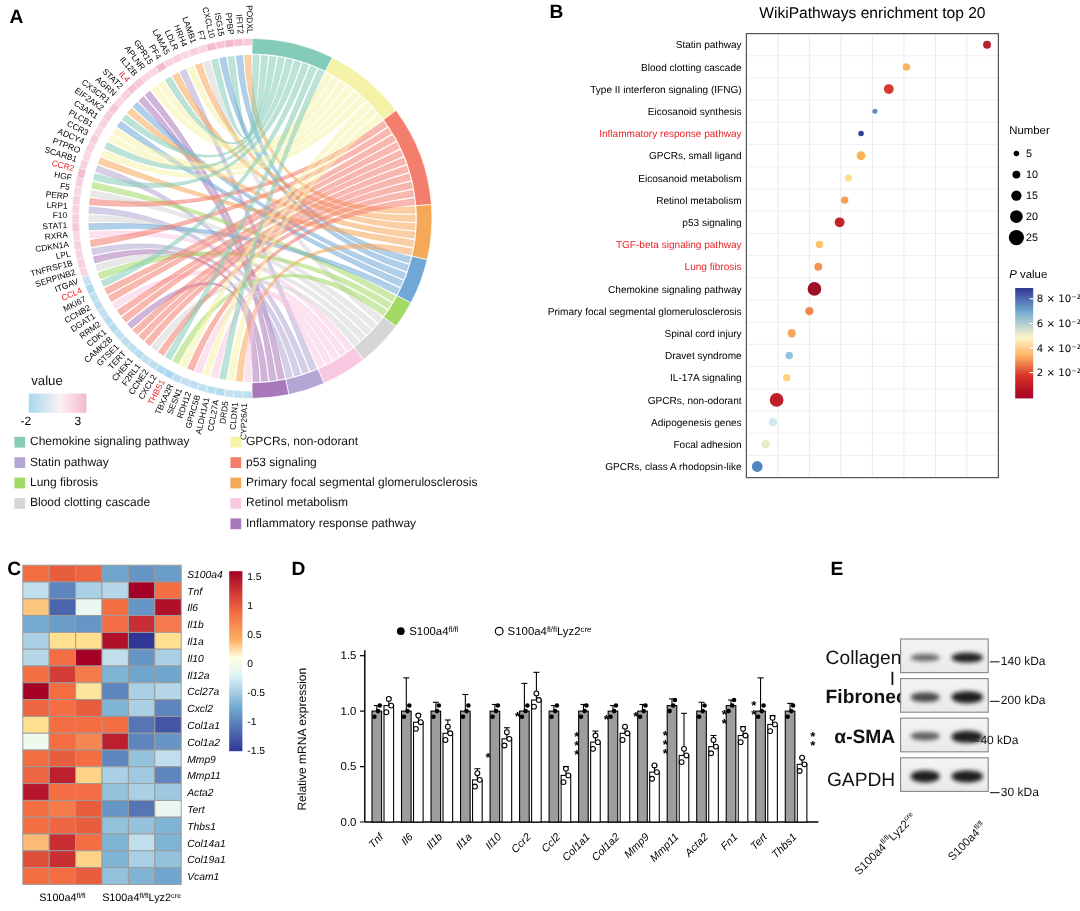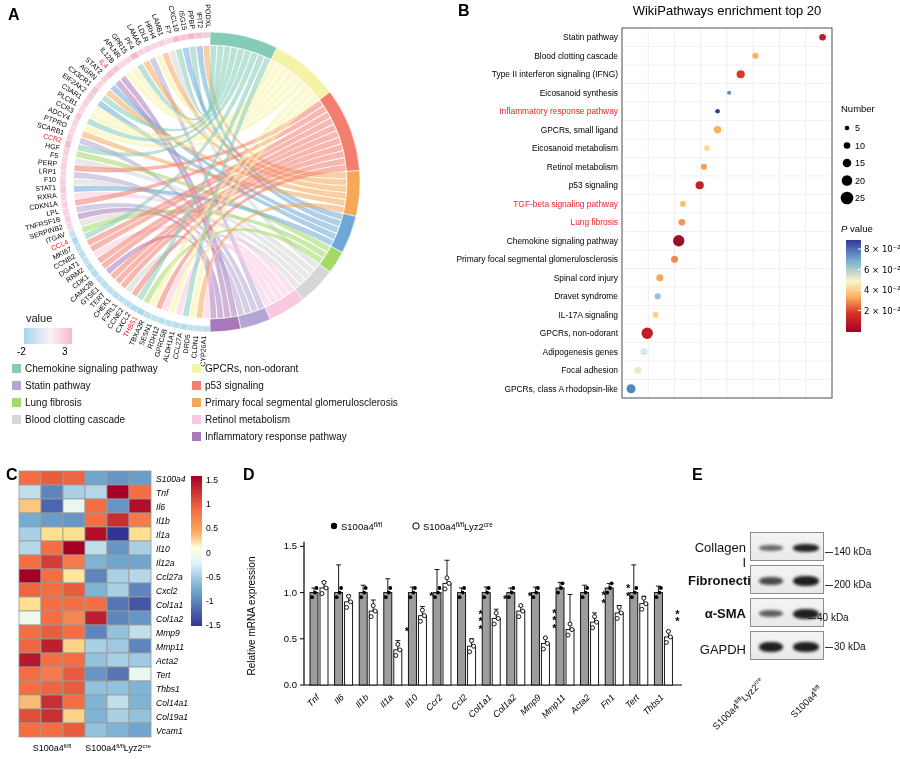--- a/index.html
+++ b/index.html
@@ -12,21 +12,21 @@
   .legendA .col.c1 { width:180px; }
   .legendA .col.c2 { width:250px; }
   .legendA .item { display:flex; align-items:center; height:17px; font-size:10px; color:#111; }
   .legendA .sw { width:9px; height:9px; margin-right:4px; flex:0 0 9px; }
   .logfc-title { position:absolute; left:26px; top:312px; font-size:11px; color:#111; }
   .logfc-bar { position:absolute; left:24px; top:328px; width:48px; height:16px;
                background:linear-gradient(to right,#a6d8ee,#fdf0f4 55%,#f4b8cd); }
   .logfc-min { position:absolute; left:17px; top:346px; font-size:10px; }
   .logfc-max { position:absolute; left:62px; top:346px; font-size:10px; }
   .panelE { position:absolute; left:688px; top:462px; width:212px; height:297px; }
-  .blot-label { position:absolute; width:58px; text-align:right; font-size:13px; color:#111; }
+  .blot-label { position:absolute; width:58px; text-align:right; font-size:16px; color:#111; }
   .blot-box { position:absolute; left:62px; width:74px; height:28px; border:1px solid #8d8d8d;
               background:linear-gradient(180deg,#f4f4f4,#e9e9e9); }
   .band { position:absolute; background:#141414; border-radius:45%; filter:blur(1.6px); }
   .kda { position:absolute; font-size:10px; color:#111; white-space:nowrap; }
   .kda .tick { display:inline-block; width:8px; height:1.5px; background:#333; vertical-align:middle; margin-right:1px; }
   .lane-label { position:absolute; font-size:9.5px; white-space:nowrap; transform:rotate(-45deg);
                 transform-origin:left top; color:#111; }
   sup { font-size:0.62em; }
 </style>
 </head>
@@ -777,17 +777,17 @@
       <div class="blot-box" style="top: 136px; height: 29px;">
         <div class="band" style="left: 8px; width: 24px; height: 7px; top: 11px; opacity: 0.65;"></div>
         <div class="band" style="left: 42px; width: 26px; height: 10px; top: 9.5px; opacity: 0.95;"></div>
       </div>
       <div class="kda" style="left: 120px; top: 150px;"><span class="tick"></span>40 kDa</div>
       <div class="blot-label" style="top: 180px;">GAPDH</div>
       <div class="blot-box" style="top: 169px; height: 29px;">
         <div class="band" style="left: 8px; width: 24px; height: 10px; top: 9.5px; opacity: 0.95;"></div>
         <div class="band" style="left: 42px; width: 26px; height: 10px; top: 9.5px; opacity: 0.95;"></div>
       </div>
-      <div class="kda" style="left: 137px; top: 179px; text-align: right;"><span class="tick"></span>30 kDa</div>
+      <div class="kda" style="left: 137px; top: 193px; text-align: right;"><span class="tick"></span>30 kDa</div>
       <div class="lane-label" style="left: 22px; top: 262px;"><span>S100a4</span><sup>fl/fl</sup><span>Lyz2</span><sup>cre</sup></div>
       <div class="lane-label" style="left: 100px; top: 250px;"><span>S100a4</span><sup>fl/fl</sup></div>
     </div>
 </div>
 
 </body></html>

